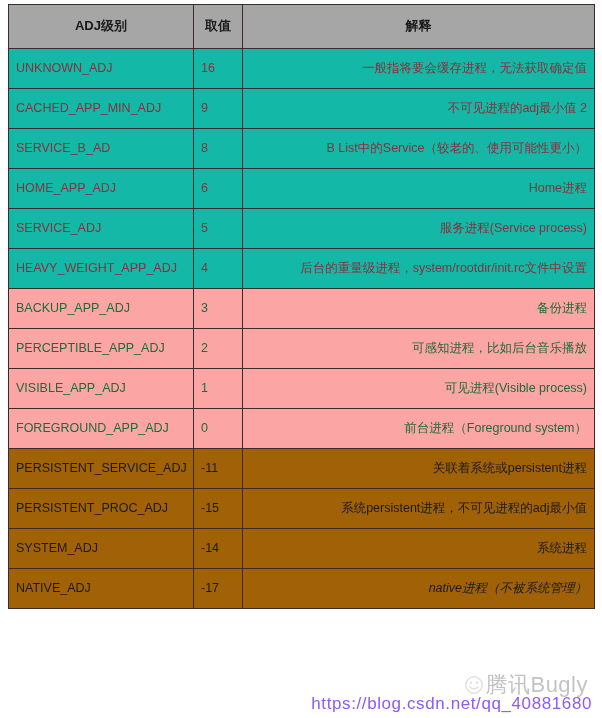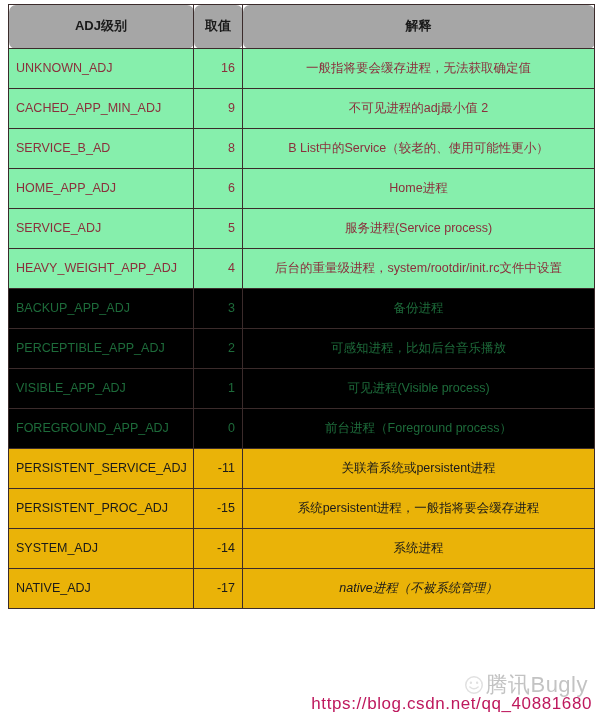--- a/index.html
+++ b/index.html
@@ -50,32 +50,31 @@
   }
 
   
   table.adj-table thead th {
     background: #a6a6a6;
     color: #1a1a1a;
     font-weight: bold;
     text-align: center;
     height: 44px;
     font-size: 13px;
-    border-radius: 7px;
   }
 
   
   td.cell-name  { text-align: left; }
-  td.cell-value { text-align: right; padding-right: 6px; }
-  td.cell-desc  { text-align: center; padding-left: 8px; }
-
-  
-  tr.band-pink  td { background: #86efac; color: #8b2f3c; }
-  tr.band-green td { background: #000000; color: #1d6b3a; }
-  tr.band-white td { background: #eab308; color: #1a1a1a; }
+  td.cell-value { text-align: left; padding-right: 6px; }
+  td.cell-desc  { text-align: right; padding-left: 8px; }
+
+  
+  tr.band-pink  td { background: #14b8a6; color: #8b2f3c; }
+  tr.band-green td { background: #fca5a5; color: #1d6b3a; }
+  tr.band-white td { background: #a16207; color: #1a1a1a; }
 
   
   .desc-red { color: #e8353f; font-style: italic; }
 
   
   #watermark {
     position: absolute;
     right: 14px;
     bottom: 18px;
     display: flex;
@@ -94,21 +93,21 @@
     font-size: 22px;
     color: #b9b9b9;
     letter-spacing: 0.5px;
     font-family: "Liberation Sans", "DejaVu Sans", sans-serif;
   }
   #url-watermark {
     position: absolute;
     right: 10px;
     bottom: 4px;
     font-size: 17px;
-    color: #be185d;
+    color: #8b5cf6;
     letter-spacing: 0.6px;
     pointer-events: none;
     font-family: "Liberation Sans", "DejaVu Sans", sans-serif;
   }
 </style>
 </head>
 <body>
 
 <div id="table-wrap">
   <table class="adj-table">
@@ -166,31 +165,31 @@
           <td class="cell-desc">可感知进程，比如后台音乐播放</td>
         </tr>
         <tr class="band-green">
           <td class="cell-name">VISIBLE_APP_ADJ</td>
           <td class="cell-value">1</td>
           <td class="cell-desc">可见进程(Visible process)</td>
         </tr>
         <tr class="band-green">
           <td class="cell-name">FOREGROUND_APP_ADJ</td>
           <td class="cell-value">0</td>
-          <td class="cell-desc">前台进程（Foreground process）</td>
+          <td class="cell-desc">前台进程（Foreground system）</td>
         </tr>
         <tr class="band-white">
           <td class="cell-name">PERSISTENT_SERVICE_ADJ</td>
           <td class="cell-value">-11</td>
           <td class="cell-desc">关联着系统或persistent进程</td>
         </tr>
         <tr class="band-white">
           <td class="cell-name">PERSISTENT_PROC_ADJ</td>
           <td class="cell-value">-15</td>
-          <td class="cell-desc">系统persistent进程，一般指将要会缓存进程</td>
+          <td class="cell-desc">系统persistent进程，不可见进程的adj最小值</td>
         </tr>
         <tr class="band-white">
           <td class="cell-name">SYSTEM_ADJ</td>
           <td class="cell-value">-14</td>
           <td class="cell-desc">系统进程</td>
         </tr>
         <tr class="band-white">
           <td class="cell-name">NATIVE_ADJ</td>
           <td class="cell-value">-17</td>
           <td class="cell-desc desc-red">native进程（不被系统管理）</td>

